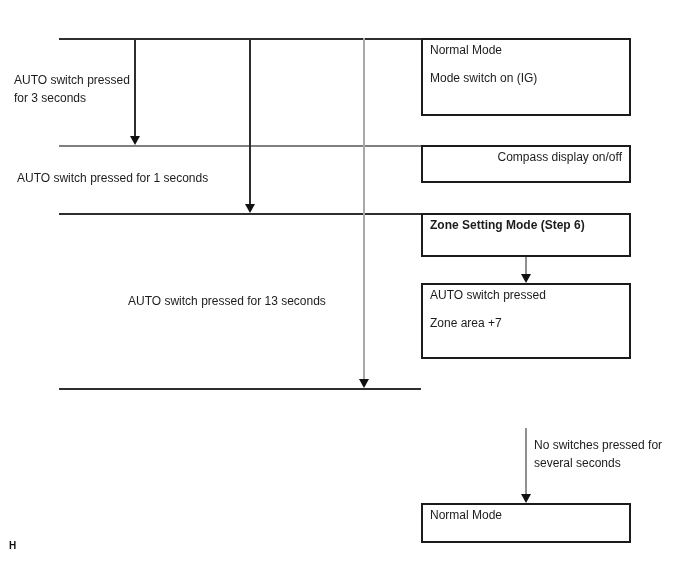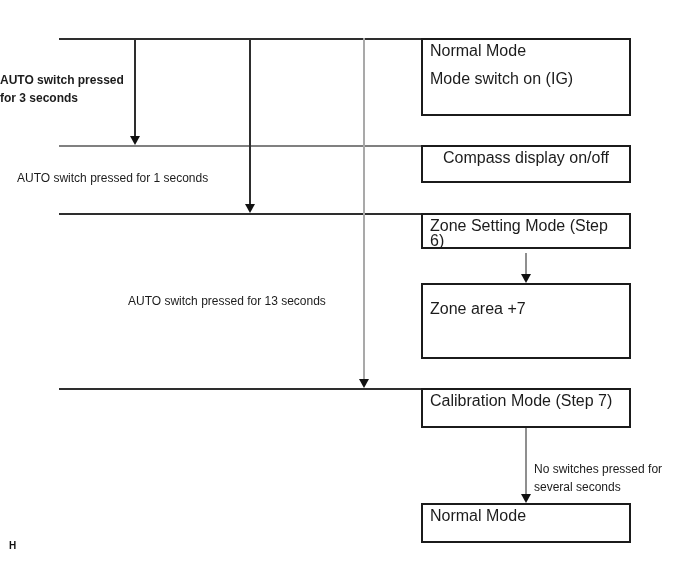--- a/index.html
+++ b/index.html
@@ -12,21 +12,21 @@
     color: #1c1c1c;
     overflow: hidden;
   }
   .box {
     position: absolute;
     left: 421px;
     width: 210px;
     border: 2px solid #1b1b1b;
     background: #ffffff;
     box-sizing: border-box;
-    font-size: 16px;
+    font-size: 12px;
     line-height: 15px;
     padding: 3px 7px;
   }
   .box .line2 { margin-top: 13px; }
   .box.centered { text-align: center; }
   .hline {
     position: absolute;
     height: 2px;
     left: 59px;
     width: 362px;
@@ -85,43 +85,41 @@
   <div class="ahead" style="left:521px;top:274px;"></div>
 
   <div class="vshaft midgray" style="left:525px;top:428px;height:67px;"></div>
   <div class="ahead" style="left:521px;top:494px;"></div>
 
   <div class="box" style="top:38px;height:78px;">
     <div>Normal Mode</div>
     <div class="line2">Mode switch on (IG)</div>
   </div>
 
-  <div class="box centered" style="top:145px;height:38px;">
+  <div class="box centered" style="top:145px;height:38px;text-align:right;">
     <div>Compass display on/off</div>
   </div>
 
-  <div class="box" style="top:213px;height:36px;">
+  <div class="box" style="top:213px;height:44px;font-weight:bold;">
     <div>Zone Setting Mode (Step 6)</div>
   </div>
 
   <div class="box" style="top:283px;height:76px;">
+    <div>AUTO switch pressed</div>
     <div class="line2">Zone area +7</div>
   </div>
 
-  <div class="box" style="top:388px;height:40px;">
-    <div>Calibration Mode (Step 7)</div>
-  </div>
 
   <div class="box" style="top:503px;height:40px;">
     <div>Normal Mode</div>
   </div>
 
-  <div class="flabel" style="left:0;top:71px;width:132px;font-weight:bold;">AUTO switch pressed for 3 seconds</div>
+  <div class="flabel" style="left:14px;top:71px;width:132px;">AUTO switch pressed for 3 seconds</div>
 
   <div class="flabel" style="left:17px;top:169px;white-space:nowrap;">AUTO switch pressed for 1 seconds</div>
 
   <div class="flabel" style="left:128px;top:292px;white-space:nowrap;">AUTO switch pressed for 13 seconds</div>
 
-  <div class="flabel" style="left:534px;top:460px;width:158px;">No switches pressed for several seconds</div>
+  <div class="flabel" style="left:534px;top:436px;width:158px;">No switches pressed for several seconds</div>
 
   <div class="footer-mark">H</div>
 
 </div>
 
 </body></html>

